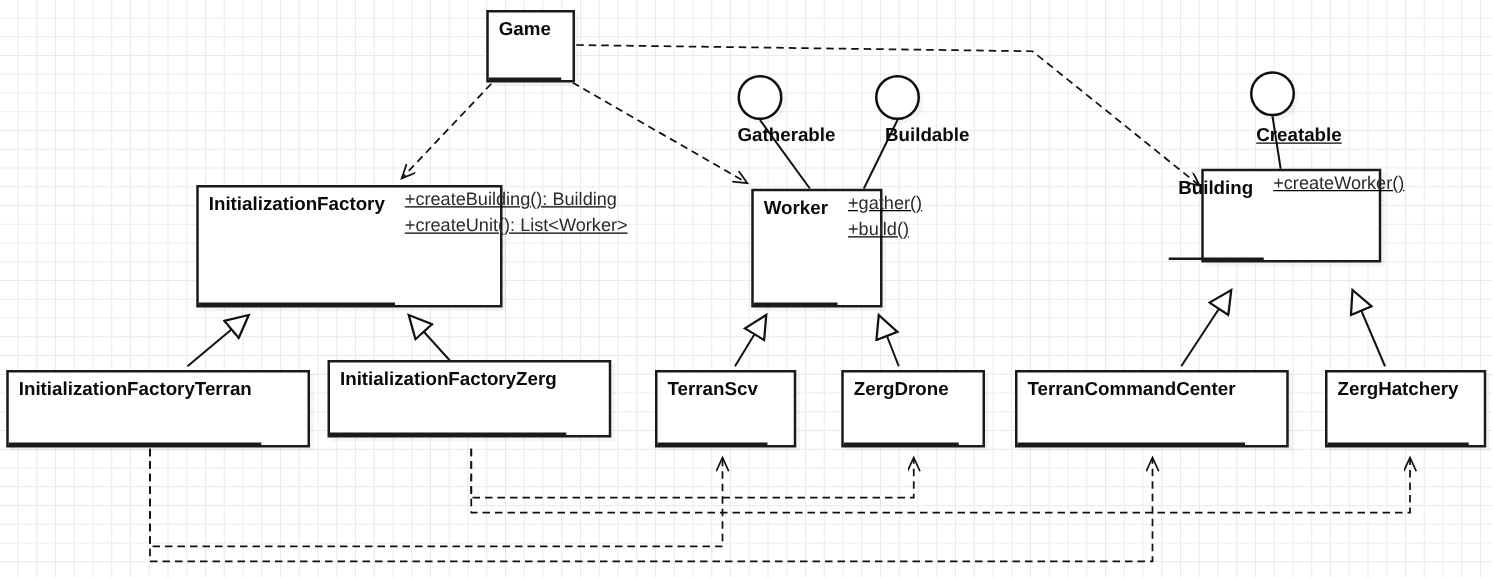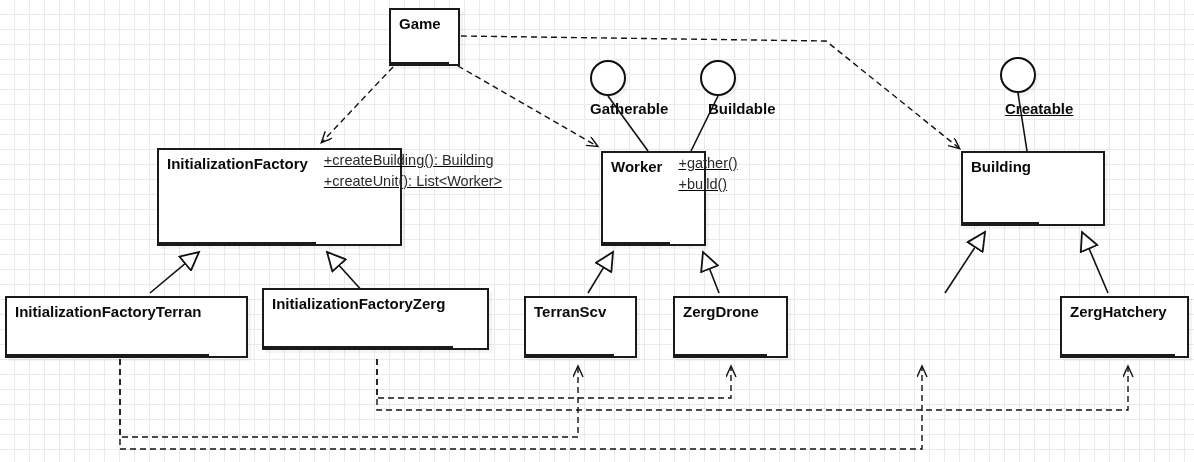--- a/index.html
+++ b/index.html
@@ -181,23 +181,26 @@
 
   <div class="uml-class" style="left:601px; top:151px; width:105px; height:95px;">
     <div class="cls-name">Worker</div>
     <div class="cls-attrs empty"></div>
     <div class="cls-ops">
       <div class="op">+gather()</div>
       <div class="op">+build()</div>
     </div>
   </div>
 
-  <div class="uml-class" style="left:961px; top:151px; width:144px; height:75px;">
+  <div class="uml-class" style="left:961px; top:135px; width:144px; height:75px;justify-content:center;">
     <div class="cls-name">Building</div>
     <div class="cls-attrs empty"></div>
+    <div class="cls-ops">
+      <div class="op">+createWorker()</div>
+    </div>
   </div>
 
   <div class="uml-class" style="left:5px; top:296px; width:243px; height:62px;">
     <div class="cls-name">InitializationFactoryTerran</div>
     <div class="cls-attrs empty"></div>
     <div class="cls-ops empty"></div>
   </div>
 
   <div class="uml-class" style="left:262px; top:288px; width:227px; height:62px;">
     <div class="cls-name">InitializationFactoryZerg</div>
@@ -210,20 +213,25 @@
     <div class="cls-attrs empty"></div>
     <div class="cls-ops empty"></div>
   </div>
 
   <div class="uml-class" style="left:673px; top:296px; width:115px; height:62px;">
     <div class="cls-name">ZergDrone</div>
     <div class="cls-attrs empty"></div>
     <div class="cls-ops empty"></div>
   </div>
 
+  <div class="uml-class" style="left:812px; top:296px; width:219px; height:62px;">
+    <div class="cls-name">TerranCommandCenter</div>
+    <div class="cls-attrs empty"></div>
+    <div class="cls-ops empty"></div>
+  </div>
 
   <div class="uml-class" style="left:1060px; top:296px; width:129px; height:62px;">
     <div class="cls-name">ZergHatchery</div>
     <div class="cls-attrs empty"></div>
     <div class="cls-ops empty"></div>
   </div>
 
   <div class="lollipop">
     <div class="lolli-circle" style="left:590px; top:60px;"></div>
     <div class="lolli-label" style="left:558px; top:100px;">Gatherable</div>

